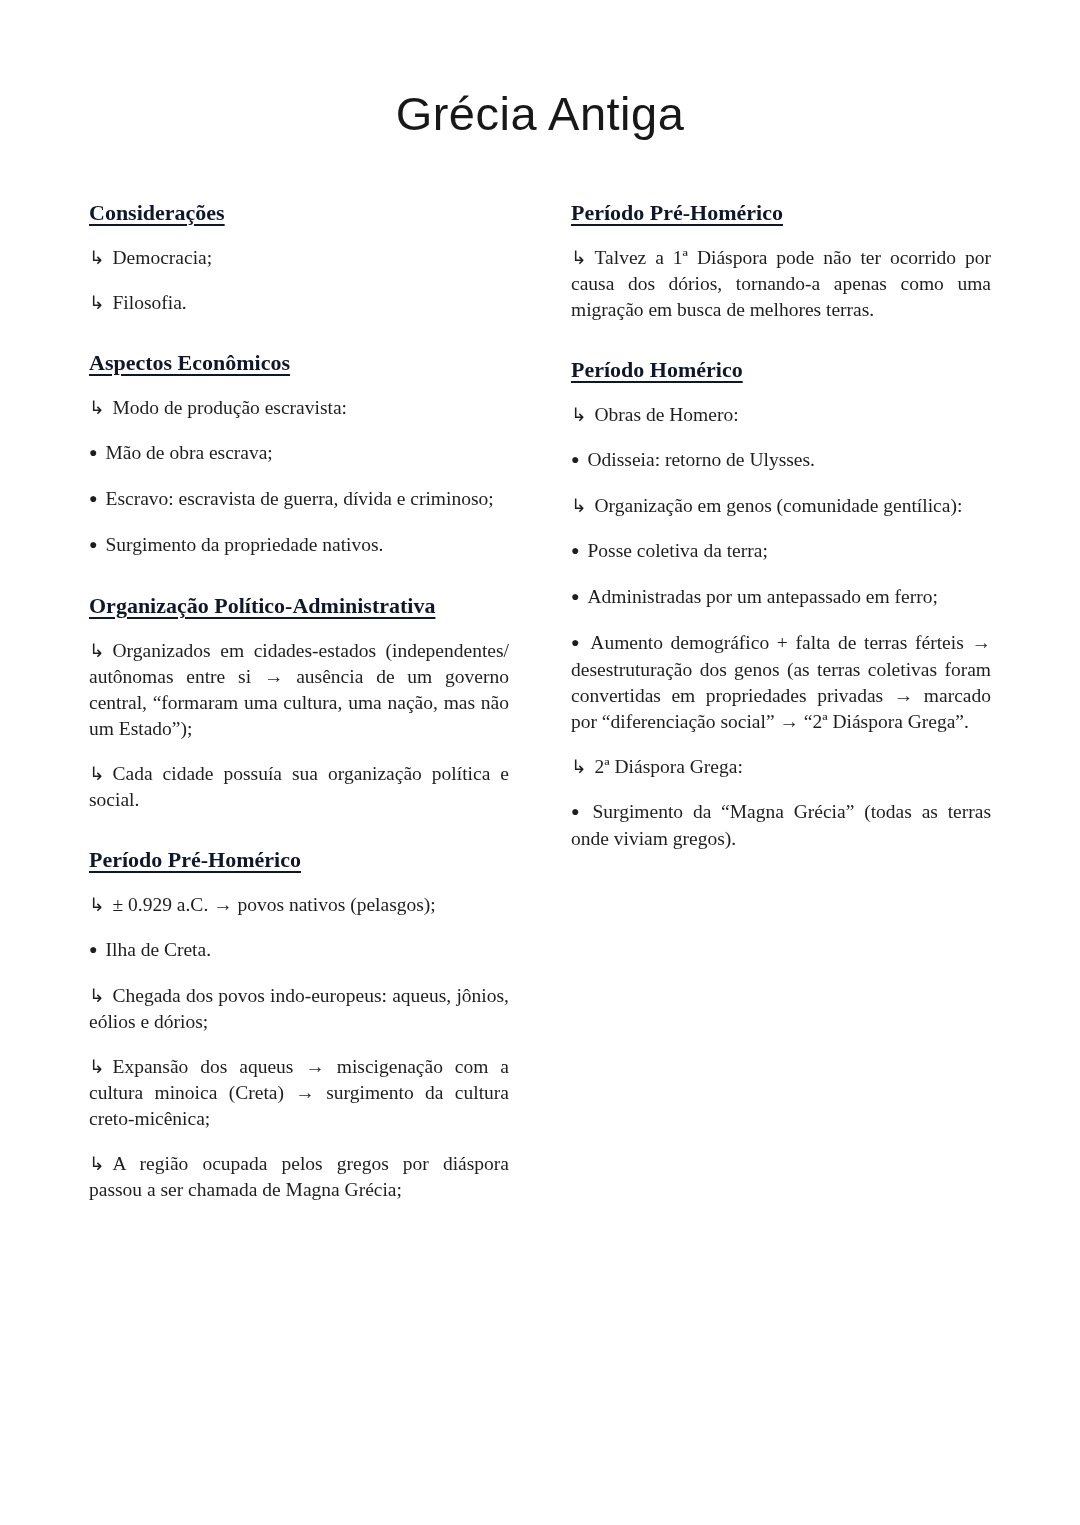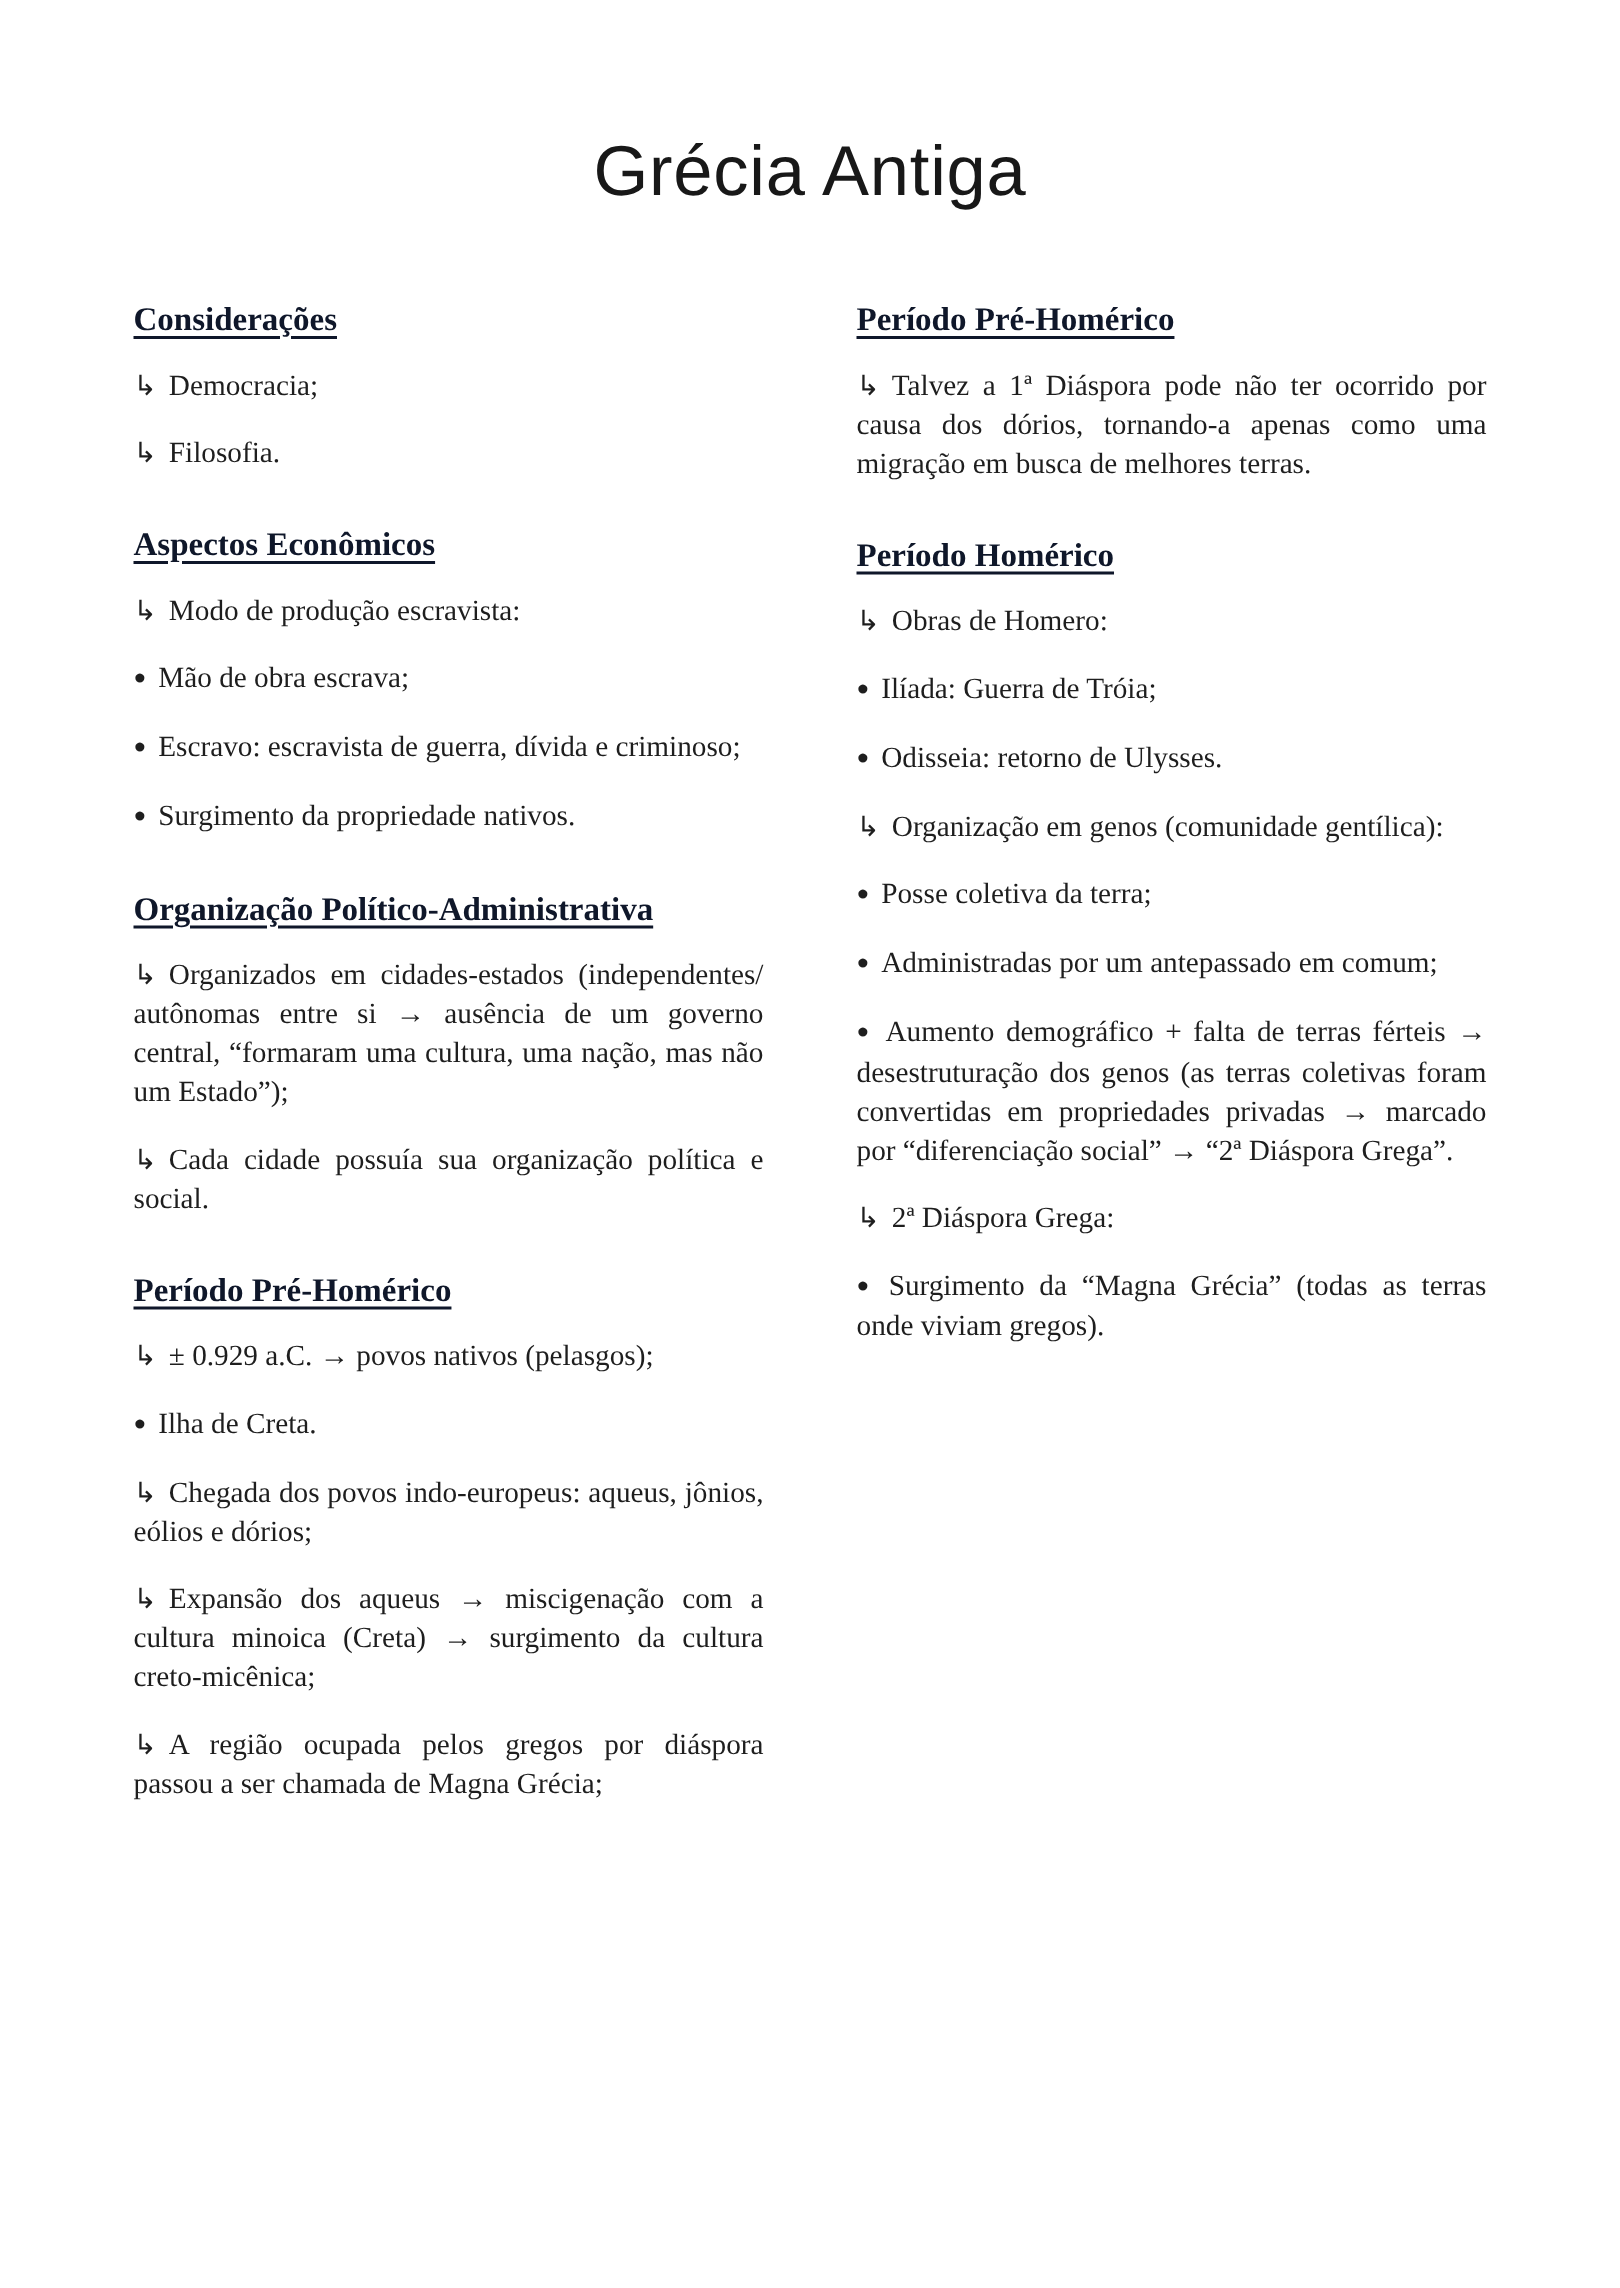--- a/index.html
+++ b/index.html
@@ -109,24 +109,23 @@
         </section>
       </div>
     <div class="col" id="col-1">
         <section class="section">
           <h2 class="heading">Período Pré-Homérico</h2>
           <p class="item"><span class="marker arrow">↳</span><span>Talvez a 1ª Diáspora pode não ter ocorrido por causa dos dórios, tornando-a apenas como uma migração em busca de melhores terras.</span></p>
         </section>
         <section class="section">
           <h2 class="heading">Período Homérico</h2>
           <p class="item"><span class="marker arrow">↳</span><span>Obras de Homero:</span></p>
-          <p class="item"><span class="marker bullet">●</span><span>Ilíada: Guerra de Tróia;</span></p>
           <p class="item"><span class="marker bullet">●</span><span>Odisseia: retorno de Ulysses.</span></p>
           <p class="item"><span class="marker arrow">↳</span><span>Organização em genos (comunidade gentílica):</span></p>
           <p class="item"><span class="marker bullet">●</span><span>Posse coletiva da terra;</span></p>
-          <p class="item"><span class="marker bullet">●</span><span>Administradas por um antepassado em comum;</span></p>
+          <p class="item"><span class="marker bullet">●</span><span>Administradas por um antepassado em ferro;</span></p>
           <p class="item"><span class="marker bullet">●</span><span>Aumento demográfico + falta de terras férteis → desestruturação dos genos (as terras coletivas foram convertidas em propriedades privadas → marcado por “diferenciação social” → “2ª Diáspora Grega”.</span></p>
           <p class="item"><span class="marker arrow">↳</span><span>2ª Diáspora Grega:</span></p>
           <p class="item"><span class="marker bullet">●</span><span>Surgimento da “Magna Grécia” (todas as terras onde viviam gregos).</span></p>
         </section>
       </div>
   </div>
 </div>
 
 </body></html>

